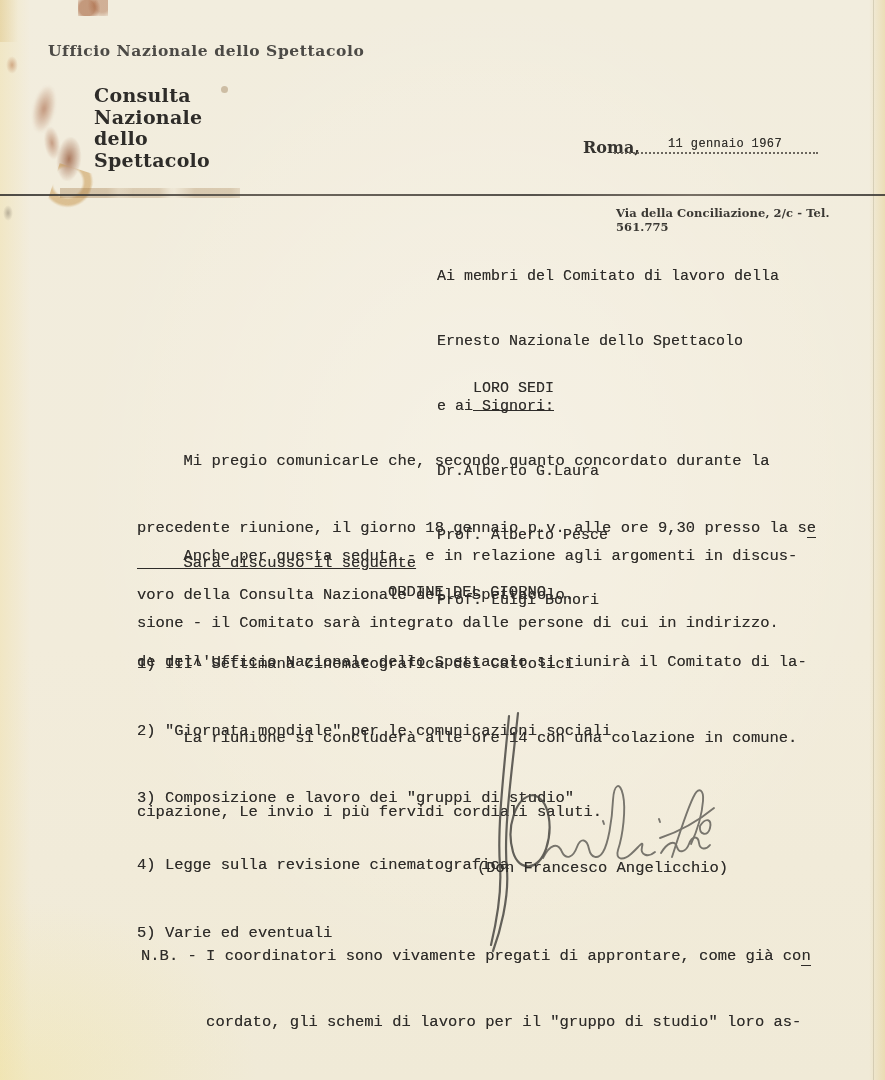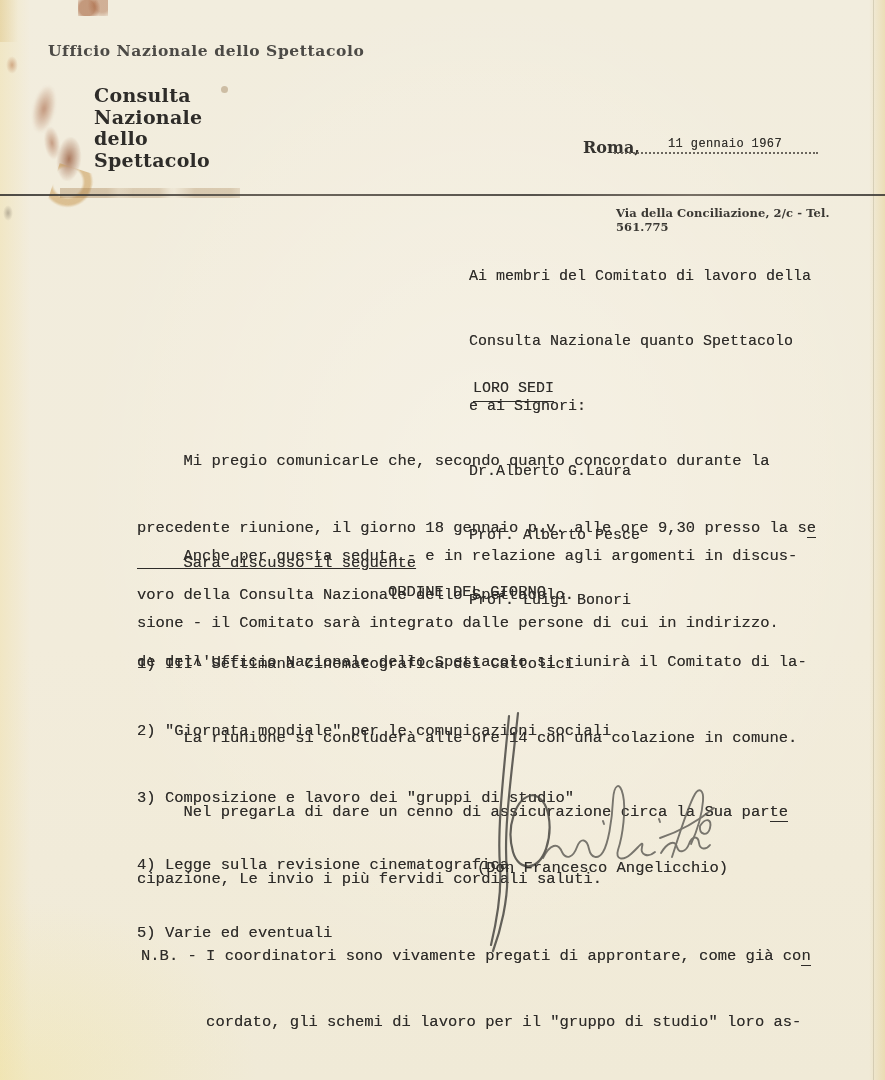--- a/index.html
+++ b/index.html
@@ -62,21 +62,21 @@
   }
   
   .mono{
     position:absolute;
     font-family:"Liberation Mono", monospace;
     font-size:15.5px;line-height:22.4px;color:#2e2c29;
     white-space:pre;text-shadow:0 0 0.5px rgba(46,44,41,0.55);
   }
   .recipient{font-size:15px;}
   .uline{border-bottom:1.6px solid #2e2c29;}
-  .loro{border-bottom:1.8px solid #2e2c29;padding-bottom:4px;}
+  .loro{border-bottom:1.8px solid #2e2c29;padding-bottom:13px;}
   .agenda-title{width:660px;text-align:center;}
   
   .stain{position:absolute;pointer-events:none;}
   .s1{left:78px;top:0;width:30px;height:16px;
       background:radial-gradient(circle at 30% 50%, rgba(158,84,44,0.55) 0 35%, rgba(158,84,44,0) 60%),
                  radial-gradient(circle at 80% 30%, rgba(158,84,44,0.4) 0 28%, rgba(158,84,44,0) 55%);
       filter:blur(0.6px);}
   .s2{left:6px;top:56px;width:12px;height:18px;border-radius:50%;
       background:radial-gradient(rgba(176,106,58,0.5), rgba(176,106,58,0) 70%);}
   .s3{left:33px;top:85px;width:22px;height:48px;border-radius:50%;transform:rotate(12deg);
@@ -125,23 +125,23 @@
     <div>dello</div>
     <div>Spettacolo</div>
   </div>
   <div class="rule"></div>
 
   <div class="city">Roma,</div>
   <div class="date-leader"></div>
   <div class="date-typed">11 gennaio 1967</div>
   <div class="via">Via della Conciliazione, 2/c - Tel. 561.775</div>
 
-  <div class="mono recipient" style="left:437px;top:223px;line-height:21.6px;margin-left:32px;">
+  <div class="mono recipient" style="left:437px;top:223px;line-height:21.6px;">
     <div>Ai membri del Comitato di lavoro della</div>
-    <div>Consulta Nazionale quanto Spettacolo</div>
+    <div>Ernesto Nazionale dello Spettacolo</div>
     <div>e ai Signori:</div>
     <div>Dr.Alberto G.Laura</div>
     <div>Prof. Alberto Pesce</div>
     <div>Prof. Luigi Bonori</div>
   </div>
   <div class="mono recipient" style="left:437px;top:356px;">
     <span class="loro">LORO SEDI</span>
   </div>
 
   <div class="mono" style="left:137px;top:405px;">
@@ -162,21 +162,20 @@
   <div class="mono" style="left:137px;top:608px;">
     <div>1) III^ Settimana Cinematografica dei Cattolici</div>
     <div>2) "Giornata mondiale" per le comunicazioni sociali</div>
     <div>3) Composizione e lavoro dei "gruppi di studio"</div>
     <div>4) Legge sulla revisione cinematografica</div>
     <div>5) Varie ed eventuali</div>
   </div>
 
   <div class="mono" style="left:137px;top:727px;text-align:center;">     La riunione si concluderà alle ore 14 con una colazione in comune.</div>
   <div class="mono" style="left:137px;top:756px;">
-    <div><span>     Nel pregarLa di dare un cenno di assicurazione circa la Sua par</span><span class="uline">te</span></div>
     <div><span>cipazione, Le invio i più fervidi cordiali saluti.</span><span class="uline"></span></div>
   </div>
 
   <svg class="sig-svg" width="885" height="1080" viewBox="0 0 885 1080">
     <g fill="none" stroke="#4a4843" stroke-width="2.2" stroke-linecap="round" opacity="0.85">
       <path d="M 518 713 C 512 770 503 832 507 870 C 509 899 500 932 493 951"></path>
       <path d="M 509 716 C 504 770 497 828 500 866 C 502 894 496 924 491 945"></path>
       <path d="M 533 795 C 515 797 506 828 513 852 C 519 872 538 871 546 849 C 553 828 550 799 533 795 Z"></path>
     </g>
     <g fill="none" stroke="#5a5852" stroke-width="1.9" stroke-linecap="round" opacity="0.8">

